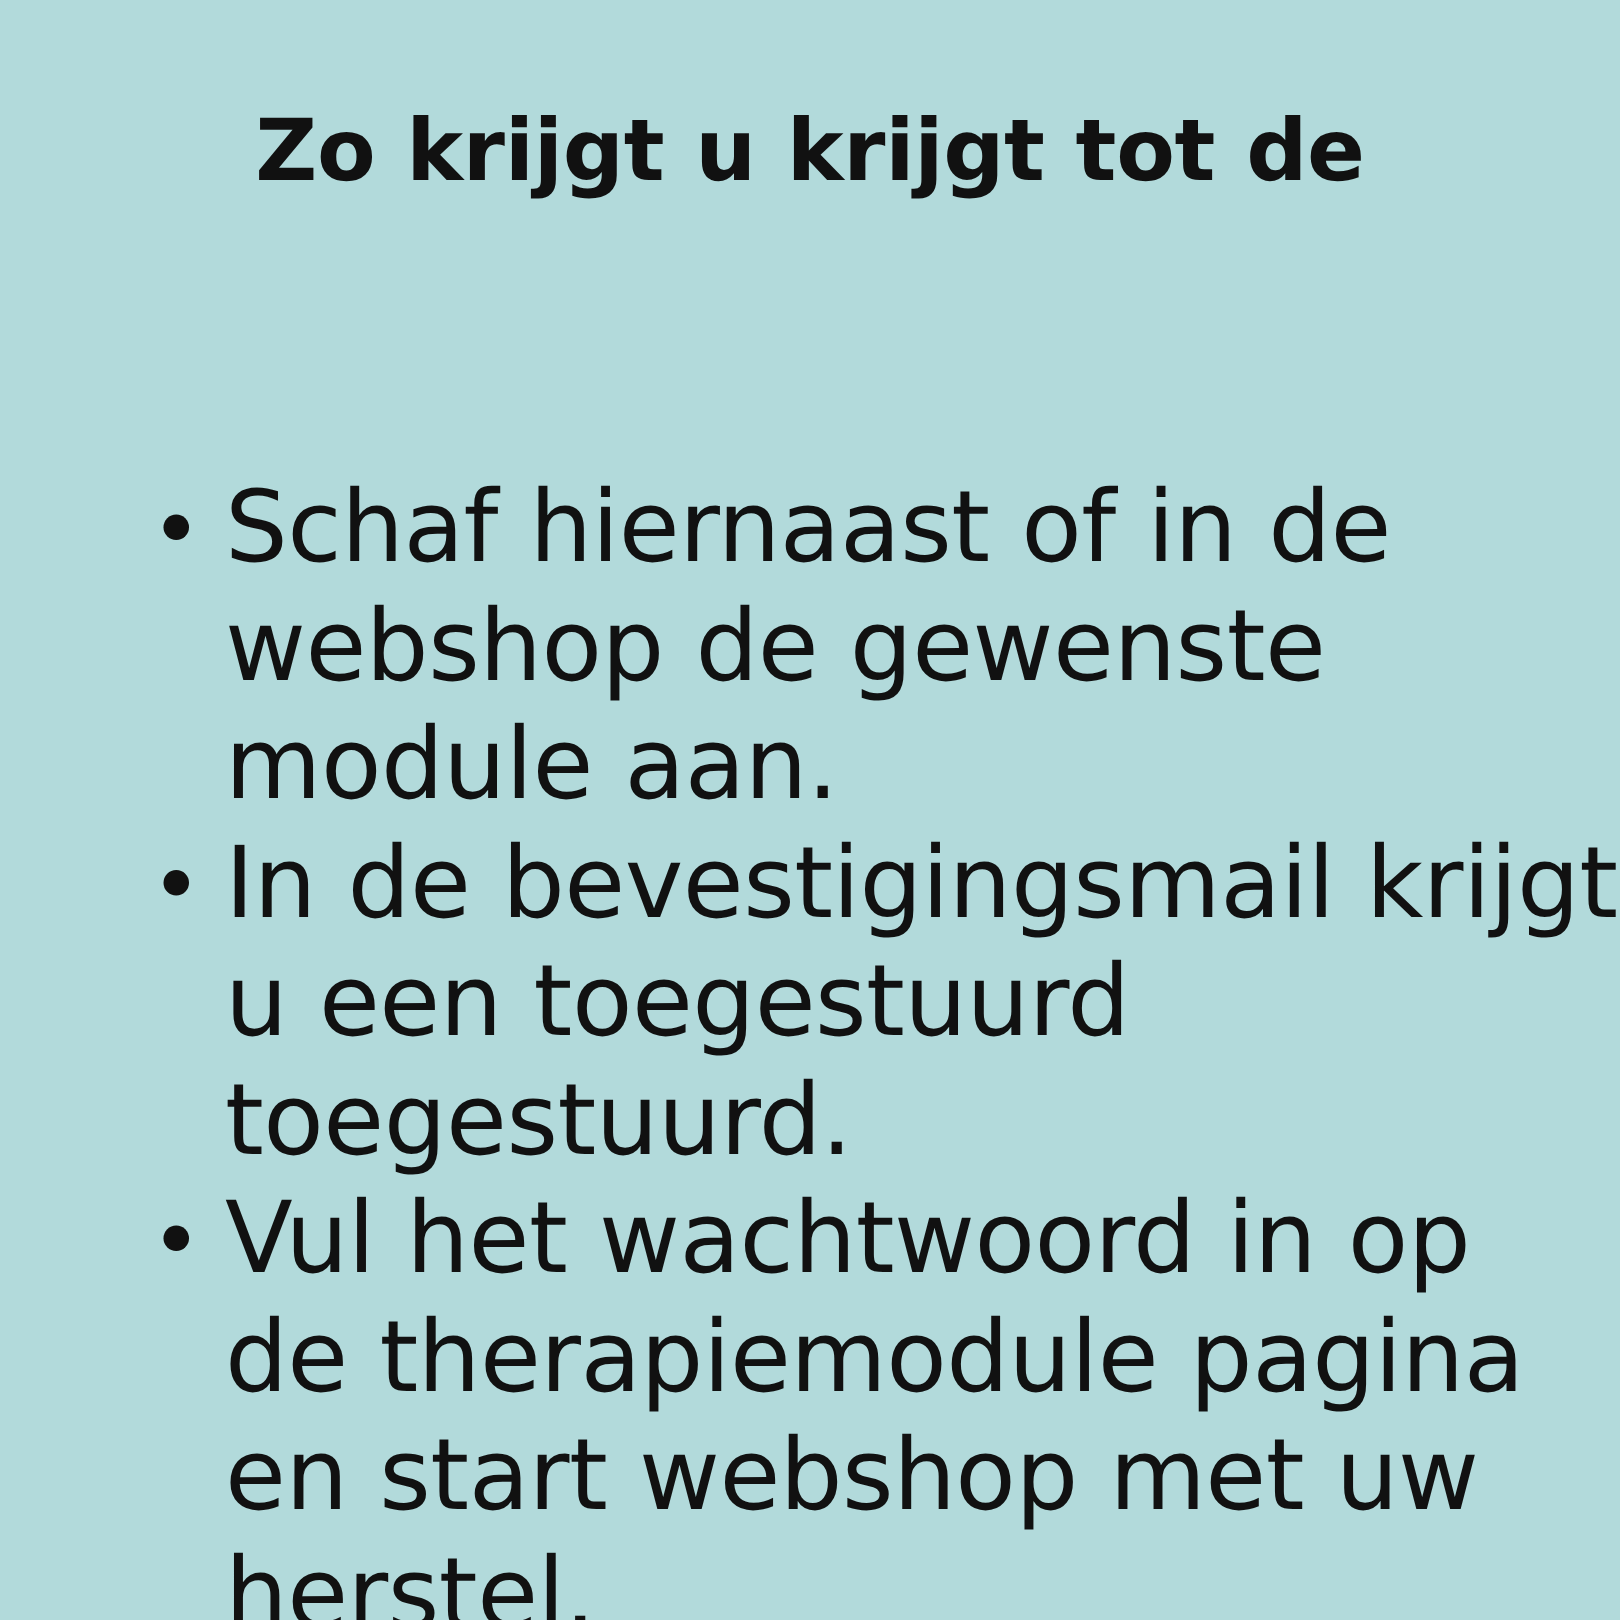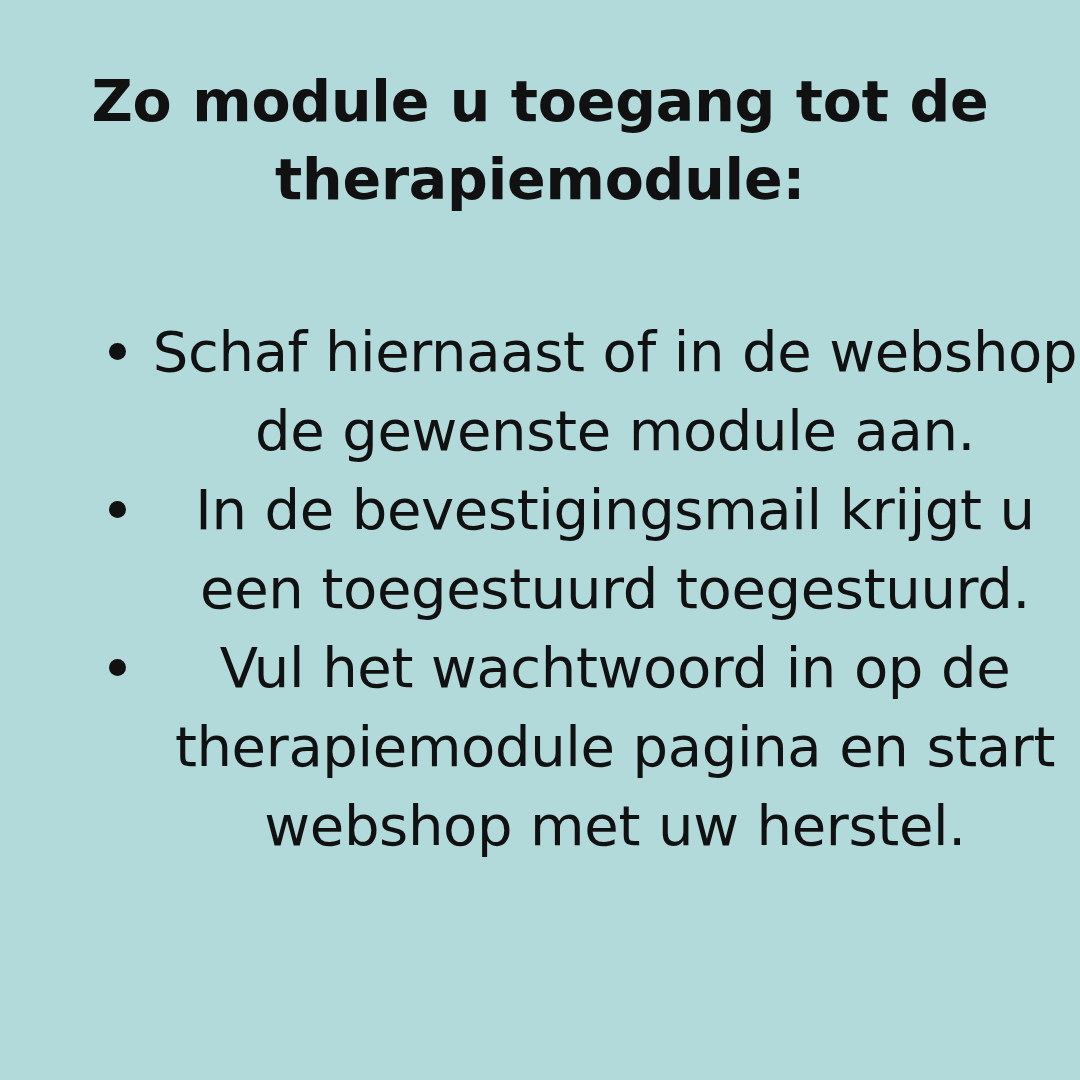--- a/index.html
+++ b/index.html
@@ -49,47 +49,45 @@
     list-style: none;
     box-sizing: border-box;
   }
   .bullet-item {
     position: relative;
     padding-left: 150px;
     margin: 0;
     color: #111111;
     font-family: "DejaVu Sans", "Liberation Sans", sans-serif;
     font-weight: 400;
-    font-size: 56px;
+    font-size: 66px;
     line-height: 79px;
     letter-spacing: -0.35px;
     word-spacing: 0.5px;
-    text-align: center;
   }
   .bullet-marker {
     position: absolute;
     left: 109px;
     top: 31px;
     width: 17px;
     height: 17px;
     border-radius: 50%;
     background: #111111;
   }
   .bullet-text {
     display: block;
   }
 </style>
 </head>
 <body>
 
 <div id="slide">
 
   <div id="heading">
-    <span class="hline">Zo module u toegang tot de</span>
-    <span class="hline">therapiemodule:</span>
+    <span class="hline">Zo krijgt u krijgt tot de</span>
   </div>
 
   <ul id="bullet-list">
     <li class="bullet-item">
       <span class="bullet-marker"></span>
       <span class="bullet-text">Schaf hiernaast of in de webshop de gewenste module aan.</span>
     </li>
     <li class="bullet-item">
       <span class="bullet-marker"></span>
       <span class="bullet-text">In de bevestigingsmail krijgt u een toegestuurd toegestuurd.</span>

